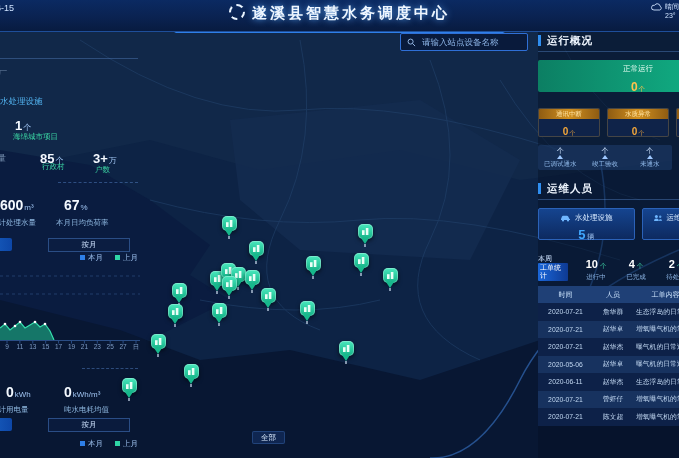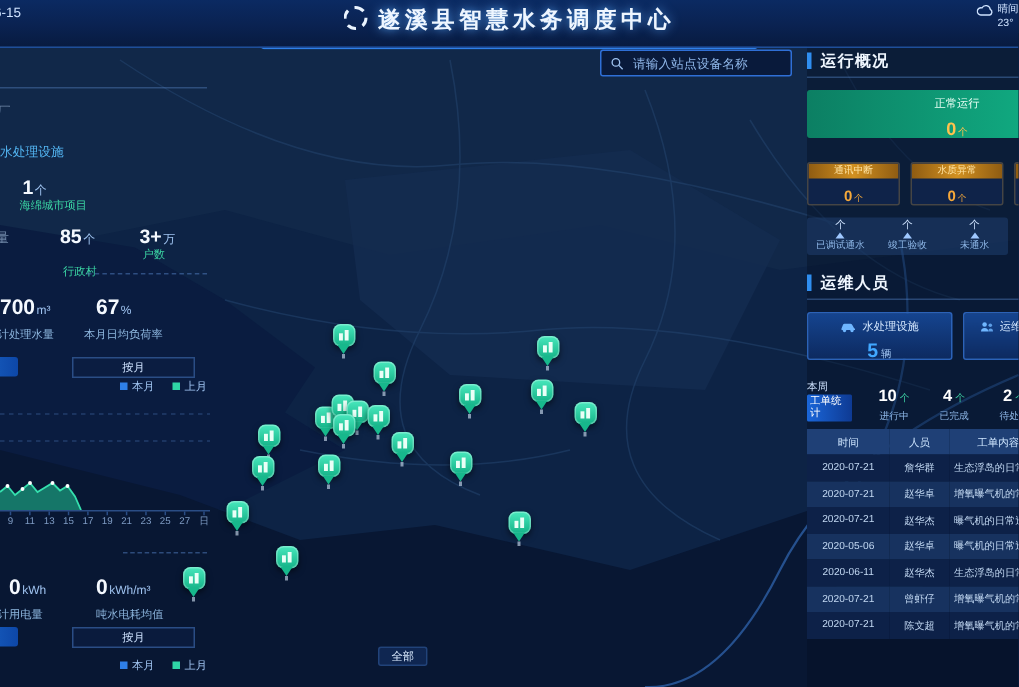--- a/index.html
+++ b/index.html
@@ -172,27 +172,27 @@
   <div class="lp">
     <div class="hline"></div>
     <span class="abs frag" style="left:-2px;top:38px">厂</span>
     <span class="abs blue-label" style="left:0;top:66px">水处理设施</span>
 
     <span class="abs" style="left:15px;top:86px"><span class="num">1</span><span class="unit">个</span></span>
     <span class="abs teal-label" style="left:13px;top:102px">海绵城市项目</span>
 
     <span class="abs frag" style="left:-3px;top:122px">量</span>
     <span class="abs" style="left:40px;top:119px"><span class="num">85</span><span class="unit">个</span></span>
-    <span class="abs teal-label" style="left:42px;top:146px">行政村</span>
+    <span class="abs teal-label" style="left:42px;top:132px">行政村</span>
     <span class="abs" style="left:93px;top:119px"><span class="num">3+</span><span class="unit">万</span></span>
     <span class="abs teal-label" style="left:95px;top:135px">户数</span>
 
     <div class="dashed" style="left:58px;top:152px;width:80px"></div>
 
-    <span class="abs" style="left:0;top:166px"><span class="bignum">700</span><span class="unit">m³</span></span>
+    <span class="abs" style="left:0;top:166px"><span class="bignum">600</span><span class="unit">m³</span></span>
     <span class="abs blue-sm" style="left:-9px;top:188px">累计处理水量</span>
     <span class="abs" style="left:64px;top:166px"><span class="bignum">67</span><span class="unit">%</span></span>
     <span class="abs blue-sm" style="left:56px;top:188px">本月日均负荷率</span>
 
     <div class="tab-sliver" style="top:208px"></div>
     <div class="tab-month" style="top:208px">按月</div>
     <div class="legend-row" style="left:80px;top:223px">
       <span><span class="sq" style="background: rgb(46, 127, 232);"></span><span>本月</span></span>
       <span><span class="sq" style="background: rgb(47, 213, 166);"></span><span>上月</span></span>
     </div>

